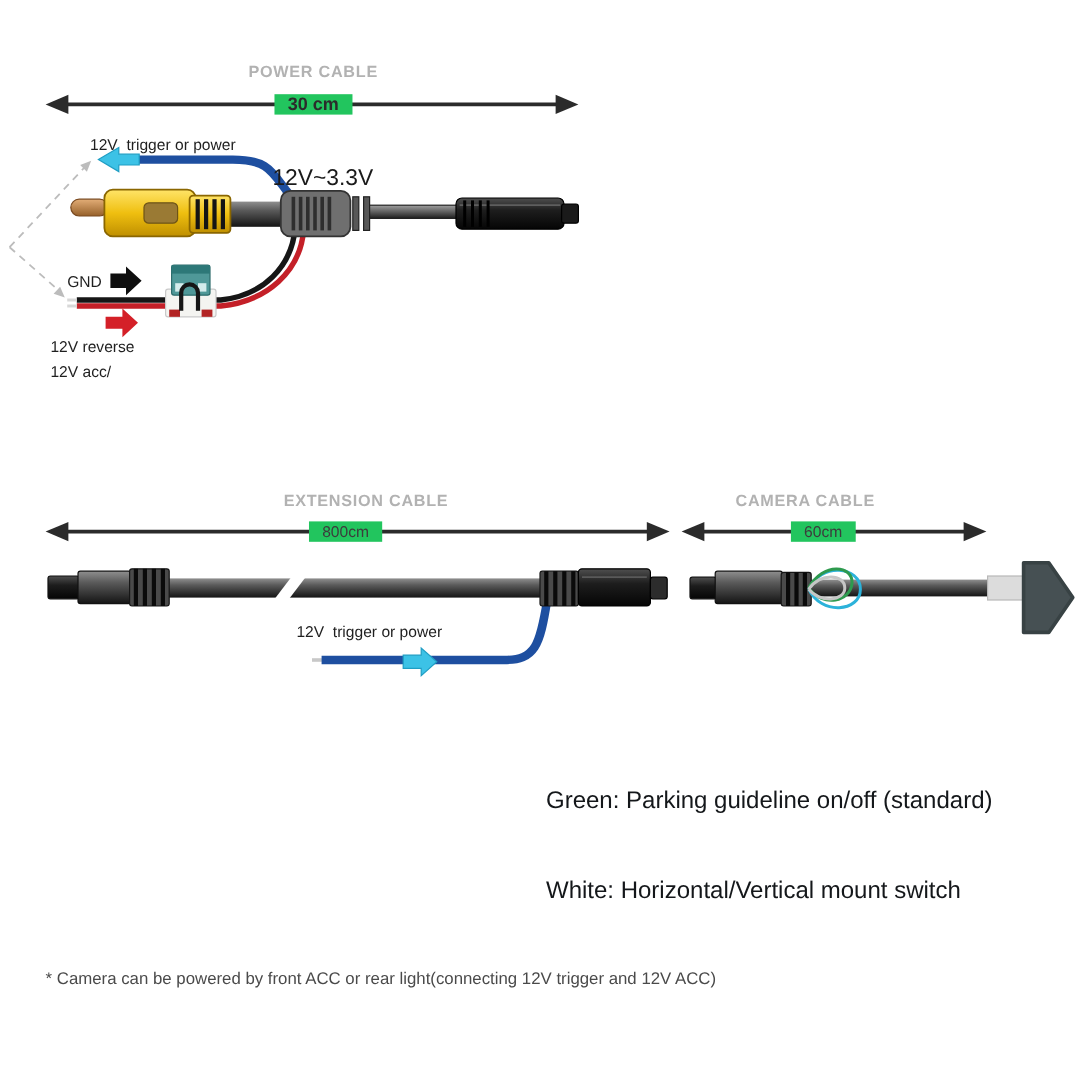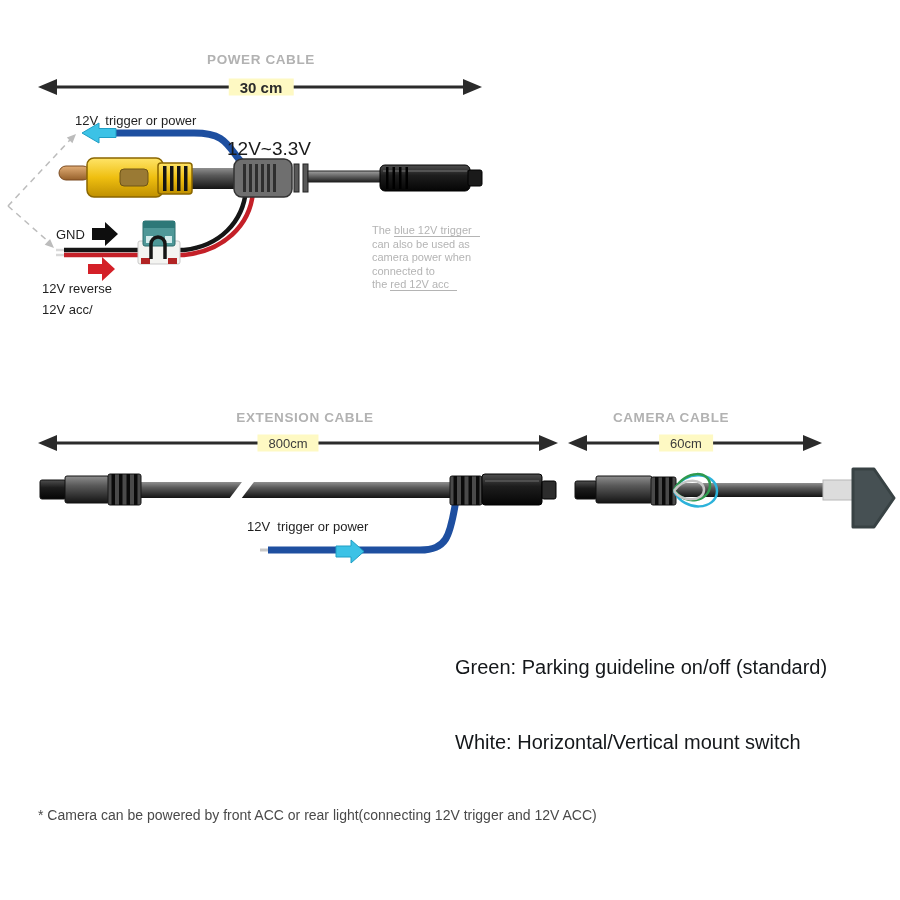--- a/index.html
+++ b/index.html
@@ -1,21 +1,21 @@
 <!DOCTYPE html>
 <html><head>
 <meta charset="utf-8">
 <style>
   html,body{margin:0;padding:0;background:#ffffff;}
   #canvas{position:relative;width:900px;height:900px;background:#ffffff;overflow:hidden;
           font-family:"Liberation Sans",sans-serif;padding-left:42px;}
   #art{position:absolute;left:0;top:0;z-index:1;}
   .lbl{position:absolute;z-index:2;color:#1f1f1f;font-size:13px;white-space:pre;}
   .sec-title{font-weight:bold;color:#b2b2b2;letter-spacing:0.6px;font-size:13.5px;transform:translateX(-50%);}
-  .dim{transform:translate(-50%,-50%);background:#fef9c3;padding:0 11px;line-height:17px;}
+  .dim{transform:translate(-50%,-50%);background:#22c55e;padding:0 11px;line-height:17px;}
   .dim-bold{font-weight:bold;font-size:15px;color:#2b2b2b;}
   .dim-reg{font-size:13px;color:#3c3c3c;}
   .converter-lbl{font-size:19px;color:#1a1a1a;}
   .note{font-size:11px;line-height:13.5px;color:#b4b4b4;white-space:normal;width:118px;}
   .note u{ text-decoration:none;border-bottom:1px solid #b4b4b4;padding-right:8px;}
   .loop-block{line-height:25px;font-size:20px;color:#14171a;white-space:pre;}
   .loop-head{color:#dc3036;}
   .footnotes{font-size:14px;line-height:19px;color:#4a4a4a;white-space:pre;}
 </style>
 </head>
@@ -181,27 +181,20 @@
 </svg>
 
   <div class="lbl sec-title" style="left:261px;top:52px;">POWER CABLE</div>
   <div class="lbl dim dim-bold" style="left:261px;top:87px;">30 cm</div>
   <div class="lbl" style="left:75px;top:113px;">12V  trigger or power</div>
   <div class="lbl converter-lbl" style="left:227px;top:138px;">12V~3.3V</div>
   <div class="lbl" style="left:56px;top:227px;">GND</div>
   <div class="lbl" style="left:42px;top:266px;margin-top:36px;">12V acc/</div>
   <div class="lbl" style="left:42px;top:281px;">12V reverse</div>
 
-  <div class="lbl note" style="left:372px;top:224px;">
-    <span>The </span><u>blue 12V trigger</u><br>
-    <span>can also be used as</span><br>
-    <span>camera power when</span><br>
-    <span>connected to</span><br>
-    <span>the </span><u>red 12V acc</u>
-  </div>
 
   <div class="lbl sec-title" style="left:305px;top:410px;">EXTENSION CABLE</div>
   <div class="lbl dim dim-reg" style="left:288px;top:443px;">800cm</div>
   <div class="lbl" style="left:247px;top:519px;">12V  trigger or power</div>
 
   <div class="lbl sec-title" style="left:671px;top:410px;">CAMERA CABLE</div>
   <div class="lbl dim dim-reg" style="left:686px;top:443px;">60cm</div>
 
   <div class="lbl loop-block" style="left:455px;top:605px;">
     <div>Green: Parking guideline on/off (standard)</div>

